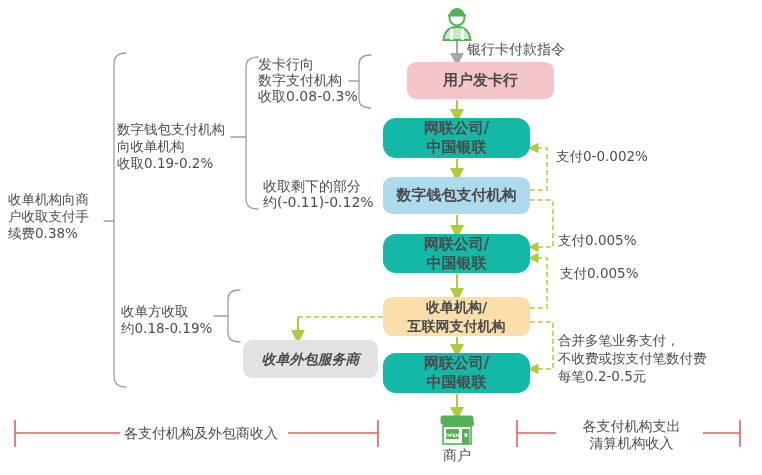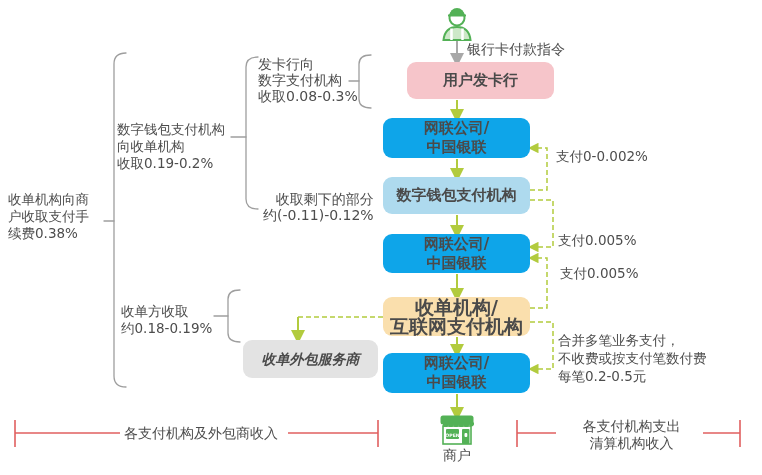--- a/index.html
+++ b/index.html
@@ -16,21 +16,21 @@
     position:absolute;
     left:383px;width:147px;
     border-radius:9px;
     display:flex;align-items:center;justify-content:center;
     text-align:center;
     font-size:15px;font-weight:600;line-height:19px;
     color:#4a4a4a;
     white-space:pre-line;
   }
   .node.pink{background:#f6c5ca;margin-left:24px;}
-  .node.green{background:#0ea5e9;}
+  .node.green{background:#14b8a6;border-radius:13px;}
   .node.blue{background:#aedaee;}
   .node.orange{background:#fadfad;}
   .node.grayb{background:#e3e3e3;}
   .ann{
     position:absolute;
     font-size:14px;line-height:16px;
     color:#4d4d4d;
     white-space:pre-line;
   }
   .ann.mid{font-size:13.5px;line-height:17px;}
@@ -119,38 +119,38 @@
       <rect x="464.5" y="433" width="2.8" height="4" rx="1" fill="#ffffff"></rect>
     </g>
   </svg>
 
   <div class="node pink" style="top:62px;height:37px;">用户发卡行</div>
   <div class="node green" style="top:118px;height:40px;">网联公司/
 中国银联</div>
   <div class="node blue" style="top:177px;height:37px;">数字钱包支付机构</div>
   <div class="node green" style="top:234px;height:39px;">网联公司/
 中国银联</div>
-  <div class="node orange" style="top:297px;height:39px;font-size:19px;">收单机构/
+  <div class="node orange" style="top:297px;height:39px;font-size:14px;">收单机构/
 互联网支付机构</div>
   <div class="node green" style="top:353px;height:40px;">网联公司/
 中国银联</div>
   <div class="node grayb" style="left:243px;top:340px;width:135px;height:38px;font-size:14px;font-style:italic;">收单外包服务商</div>
 
   <div class="ann" style="left:467px;top:41px;">银行卡付款指令</div>
 
   <div class="ann mid" style="left:8px;top:191px;width:102px;">收单机构向商
 户收取支付手
 续费0.38%</div>
   <div class="ann mid" style="left:117px;top:121px;">数字钱包支付机构
 向收单机构
 收取0.19-0.2%</div>
   <div class="ann" style="left:258px;top:56px;">发卡行向
 数字支付机构
 收取0.08-0.3%</div>
-  <div class="ann" style="left:263px;top:191px;text-align:right;">收取剩下的部分
+  <div class="ann" style="left:263px;top:178px;">收取剩下的部分
 约(-0.11)-0.12%</div>
   <div class="ann mid" style="left:121px;top:303px;">收单方收取
 约0.18-0.19%</div>
 
   <div class="ann mid" style="left:556px;top:148px;">支付0-0.002%</div>
   <div class="ann mid" style="left:558px;top:232px;">支付0.005%</div>
   <div class="ann mid" style="left:560px;top:265px;">支付0.005%</div>
   <div class="ann mid" style="left:558px;top:331px;line-height:18px;">合并多笔业务支付，
 不收费或按支付笔数付费
 每笔0.2-0.5元</div>

